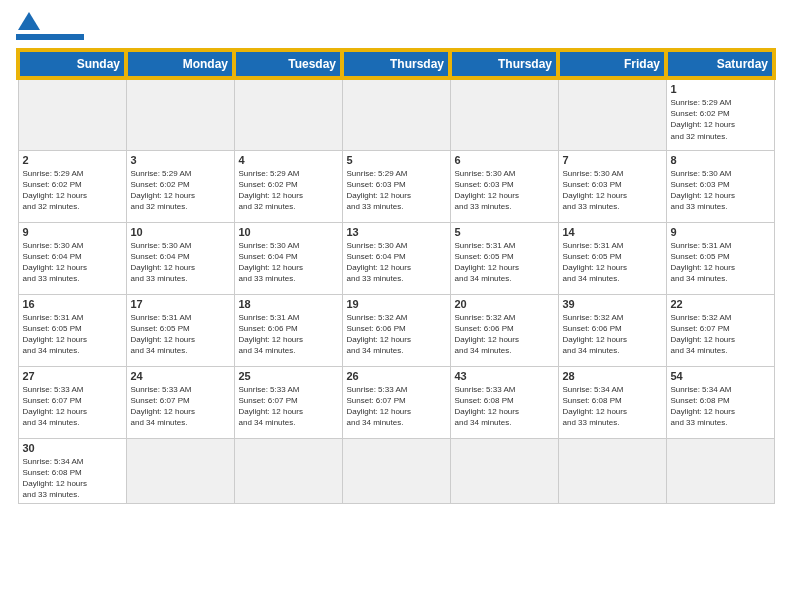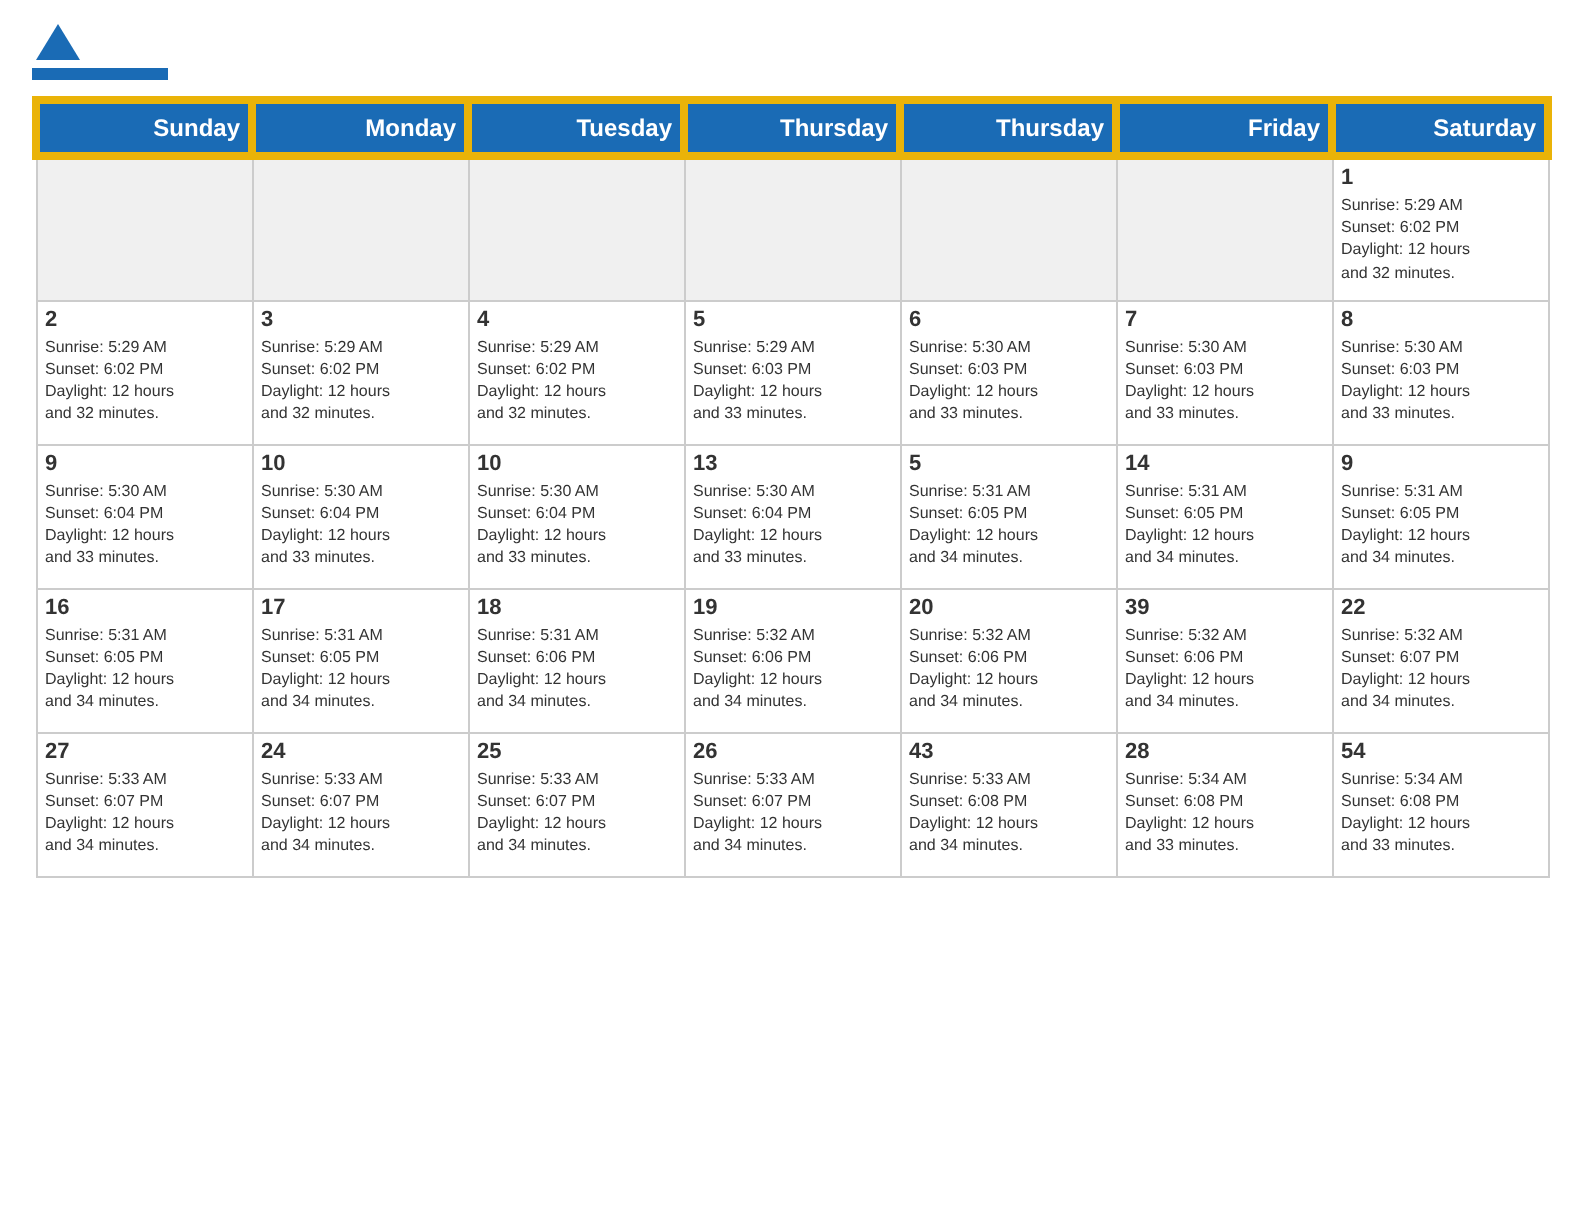--- a/index.html
+++ b/index.html
@@ -339,15 +339,30 @@
 and 33 minutes.</div>
           </td>
           <td>
             <span class="day-number">54</span>
             <div class="cell-info" style="white-space: pre-line;">Sunrise: 5:34 AM
 Sunset: 6:08 PM
 Daylight: 12 hours
 and 33 minutes.</div>
           </td>
         </tr>
+        <tr class="last-row">
+          <td>
+            <span class="day-number">30</span>
+            <div class="cell-info" style="white-space: pre-line;">Sunrise: 5:34 AM
+Sunset: 6:08 PM
+Daylight: 12 hours
+and 33 minutes.</div>
+          </td>
+          <td class="gray-bg"></td>
+          <td class="gray-bg"></td>
+          <td class="gray-bg"></td>
+          <td class="gray-bg"></td>
+          <td class="gray-bg"></td>
+          <td class="gray-bg"></td>
+        </tr>
       </tbody>
   </table>
 </div>
 
 </body></html>

